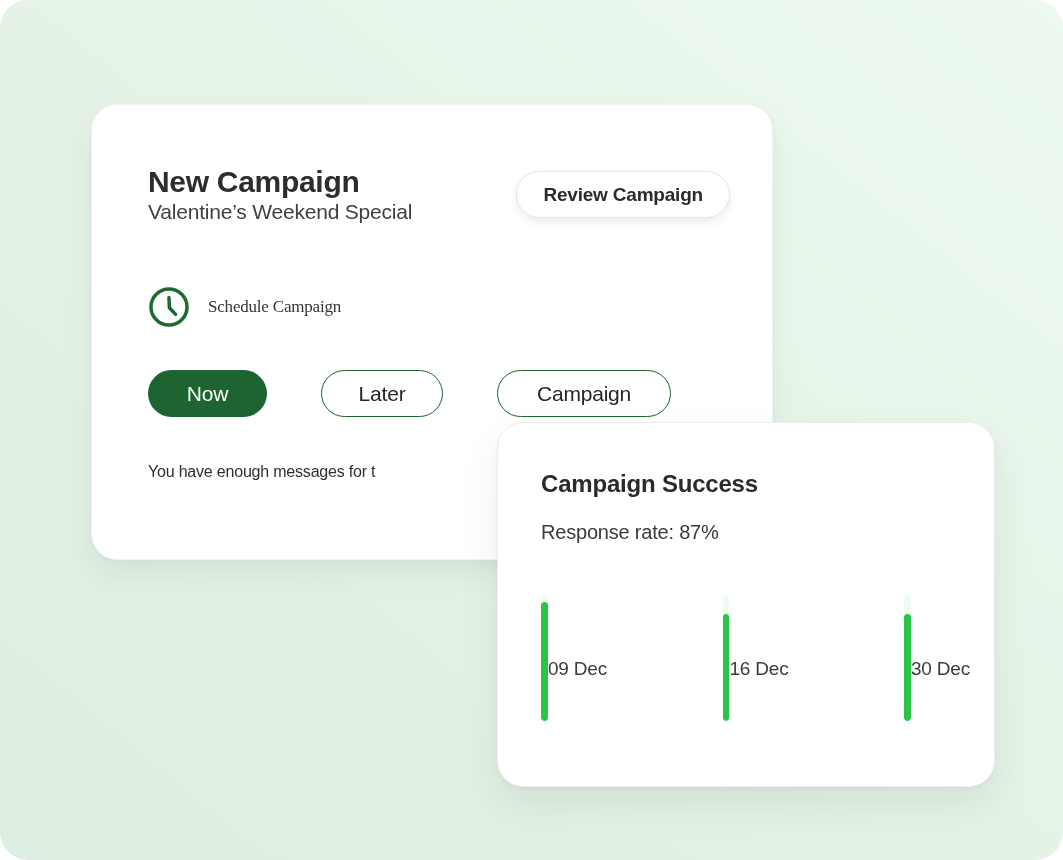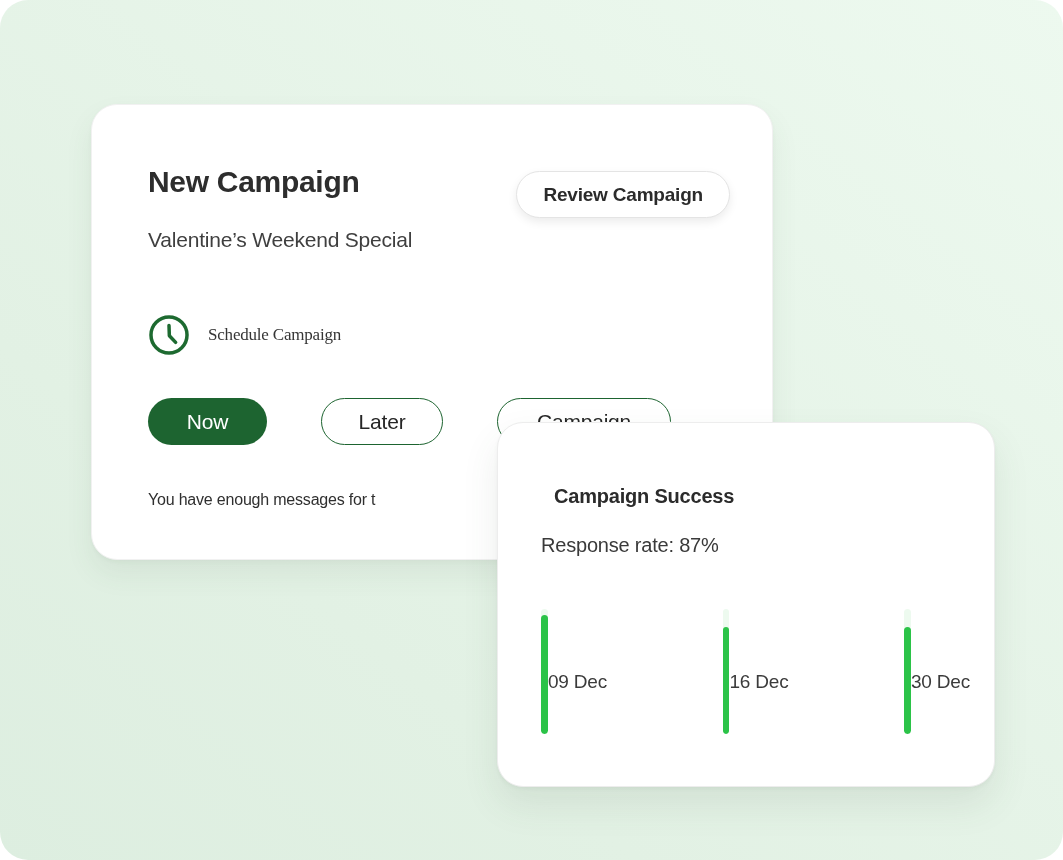--- a/index.html
+++ b/index.html
@@ -12,21 +12,21 @@
   .card{position:absolute;background:#ffffff;border-radius:26px;}
   
   .card-campaign{
     left:91px;top:104px;width:682px;height:456px;
     border:1px solid #f1f1f1;
     box-shadow:0 14px 28px rgba(70,90,70,.08),0 2px 4px rgba(0,0,0,.03);
     padding:60px 42px 0 56px;z-index:1;
   }
   .card-header{display:flex;justify-content:space-between;align-items:flex-start;}
   .title{margin:0;font-size:30px;line-height:34px;font-weight:600;color:#2d2d2d;letter-spacing:-.3px;}
-  .subtitle{margin:28px 0 0;font-size:21px;line-height:25px;color:#3f3f3f;letter-spacing:-.2px;}
+  .subtitle{margin:0 0 0;font-size:21px;line-height:25px;color:#3f3f3f;letter-spacing:-.2px;}
   .review-btn{
     margin-top:6px;height:47px;padding:0 26px;border-radius:24px;
     background:#ffffff;border:1px solid #e4e4e4;
     box-shadow:0 4px 10px rgba(0,0,0,.08);
     font-size:19px;font-weight:600;color:#2b2b2b;cursor:pointer;letter-spacing:-.2px;white-space:nowrap;
   }
   .schedule-row{margin-top:62px;display:flex;align-items:center;gap:18px;height:42px;}
   .clock{width:42px;height:42px;display:inline-block;flex:0 0 auto;}
   .clock svg{width:42px;height:42px;display:block;}
   .schedule-label{font-size:17px;font-weight:500;color:#353535;letter-spacing:-.2px;font-family:Liberation Serif, serif;}
@@ -41,21 +41,21 @@
   .pill-later{width:122px;}
   .pill-recurring{width:174px;}
   .message{margin:46px 0 0;font-size:16px;font-weight:500;color:#2f2f2f;letter-spacing:-.2px;white-space:nowrap;overflow:hidden;}
   
   .card-success{
     left:497px;top:422px;width:498px;height:365px;
     border:1px solid #ededed;
     box-shadow:0 18px 36px rgba(70,90,70,.10),0 2px 4px rgba(0,0,0,.04);
     padding:46px 24px 0 43px;z-index:2;
   }
-  .success-title{margin:13px;font-size:20px;line-height:29px;font-weight:600;color:#2b2b2b;letter-spacing:-.2px;}
+  .success-title{margin:0;font-size:24px;line-height:29px;font-weight:600;color:#2b2b2b;letter-spacing:-.2px;}
   .response-rate{margin:22px 0 0;font-size:20px;line-height:24px;color:#3a3a3a;letter-spacing:-.2px;}
   .chart{margin-top:52px;display:flex;justify-content:space-between;}
   .bar-col{width:66px;display:flex;align-items:center;}
   .bar-track{position:relative;width:80px;height:125px;border-radius:18px;overflow:hidden;}
   .bar-fill{position:absolute;left:0;right:0;bottom:0;border-radius:18px;}
   .bar-label{margin-top:20px;font-size:19px;color:#3b3b3b;letter-spacing:-.2px;white-space:nowrap;}
 </style>
 </head>
 <body>
 

